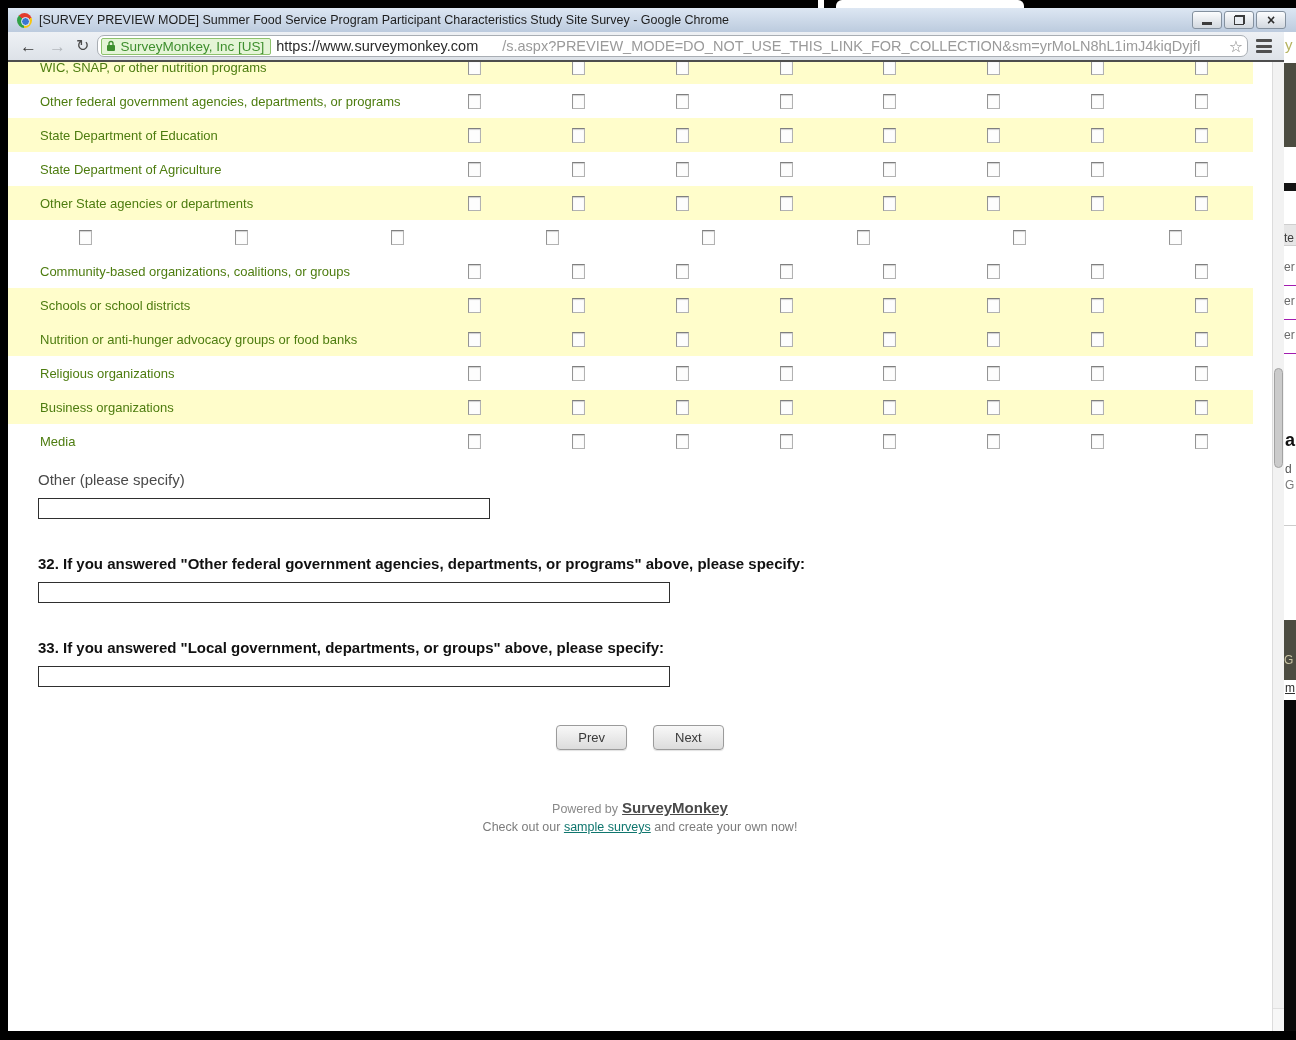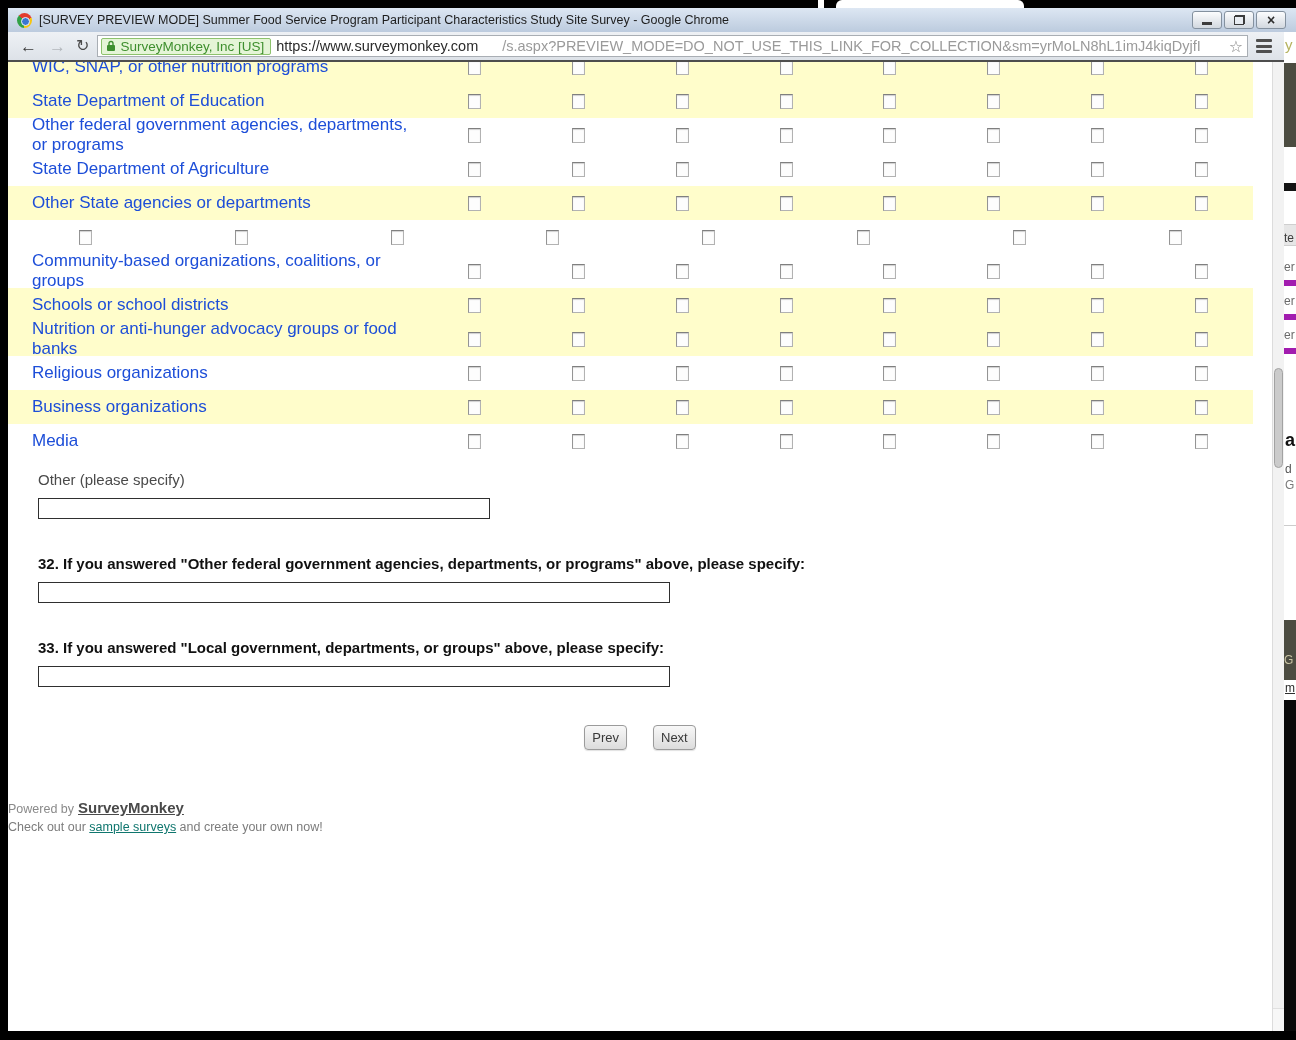--- a/index.html
+++ b/index.html
@@ -29,57 +29,57 @@
   .glyph-restore::after { content:""; position:absolute; left:0; bottom:0; width:8px; height:7px; border:1.5px solid #3c3c3c; background:#e8ecf1; }
   .glyph-close { font-size:14px; font-weight:bold; color:#2e2e2e; line-height:1; }
 
   .toolbar { position:absolute; left:8px; top:32px; width:1276px; height:30px;
     background:linear-gradient(#eef1f5,#dde2e8); border-bottom:2px solid #4e4e4e;
     display:flex; align-items:center; padding:0 6px; }
   .nav-ico { font-size:17px; line-height:1; margin:0 6px; }
   .back-ico { color:#3a3a3a; font-weight:bold; }
   .fwd-ico { color:#b2b6bb; font-weight:bold; }
   .reload-ico { color:#4a4a4a; font-size:16px; margin:0 8px 0 4px; }
-  .urlbar { flex:1; height:22px; background:#fff; border:1px solid #a9aeb4; border-radius:0;
+  .urlbar { flex:1; height:22px; background:#fff; border:1px solid #a9aeb4; border-radius:7px;
     display:flex; align-items:center; padding:0 4px 0 3px; overflow:hidden; }
   .ev-badge { display:flex; align-items:center; gap:4px; background:#e5f5d7; border:1px solid #8dc26d;
     border-radius:2px; height:17px; padding:0 6px 0 4px; color:#3e8f2e; font-size:13.5px; white-space:nowrap; }
   .url-text { font-size:14.5px; white-space:nowrap; overflow:hidden; margin-left:5px; flex:1; }
   .url-domain { color:#2b2b2b; }
   .url-path { color:#9a9a9a;padding-left:24px; }
   .star-ico { color:#8a8a8a; font-size:16px; margin-left:4px; }
   .menu-ico { width:16px; margin:0 6px 0 8px; display:flex; flex-direction:column; gap:2.5px; }
   .menu-ico div { height:3px; background:#4f4f4f; border-radius:1px; }
 
   
   .page { position:absolute; left:8px; top:62px; width:1264px; height:969px; background:#fff; overflow:hidden; }
 
   .matrix { margin-top:-12px; width:1245px; }
   .m-row { display:flex; align-items:center; height:34px; }
   .m-row.hl { background:#FFFDCB; }
-  .m-label { width:415px; padding-left:24px; font-size:17px; color:#1d4ed8; }
+  .m-label { width:415px; padding-left:32px; font-size:13px; color:#4d7c0f; }
   .m-cell { flex:1; display:flex; justify-content:center; align-items:center; }
   .chk { width:13px; height:15px; background:#fdfdfd; border:1px solid #b2b2b2;
     border-top-color:#7f7f7f; border-left-color:#949494; box-shadow:inset 0 1px 1px rgba(0,0,0,.18); }
 
   .other-label { position:absolute; left:30px; top:409px; font-size:15px; color:#4a4a4a; }
   .txt-input { position:absolute; height:21px; background:#fff; border:1px solid #2f2f2f; font-size:13px; padding:0 4px; }
   #other-input { left:30px; top:436px; width:452px; }
   .q-label { position:absolute; left:30px; font-size:15px; font-weight:bold; color:#111; }
   #q32-label { top:493px; }
   #q32-input { left:30px; top:520px; width:632px; }
   #q33-label { top:577px; }
   #q33-input { left:30px; top:604px; width:632px; }
 
   .btn-row { position:absolute; top:663px; left:0; width:1264px; display:flex; justify-content:center; gap:26px; }
-  .nav-btn { font-family:inherit; font-size:13px; color:#3a3a3a; padding:4px 7px;
+  .nav-btn { font-family:inherit; font-size:13px; color:#3a3a3a; padding:4px 21px;
     background:linear-gradient(#f8f8f8,#dcdcdc); border:1px solid #9b9b9b; border-radius:4px;
     box-shadow:0 1px 1px rgba(0,0,0,.12);text-align:right; }
 
-  .footer { position:absolute; top:737px; left:0; width:1264px; }
+  .footer { position:absolute; top:737px; left:0; width:1264px; text-align:center; }
   .powered { font-size:12.5px; color:#8a8a8a; }
   .brand { font-size:15px; font-weight:bold; color:#4a4a4a; text-decoration:underline; margin-left:4px; }
   .check-line { font-size:12.5px; color:#7c7c7c; margin-top:3px; }
   .sample-link { text-decoration:underline; color:#0f766e; }
 
   
   .scrollbar { position:absolute; left:1272px; top:62px; width:12px; height:969px; background:#f2f2f2;
     border-left:1px solid #dcdcdc; }
   .sb-thumb { position:absolute; left:1px; top:306px; width:9px; height:100px; background:#cbcbcb;
     border:1px solid #a2a2a2; border-radius:5px; }
@@ -87,21 +87,21 @@
 
   
   .right-strip { position:absolute; left:1284px; top:32px; width:12px; height:999px; background:#fff; overflow:hidden; }
   .rs-frag { position:absolute; left:1px; white-space:nowrap; }
   .rs-top-y { top:4px; font-size:15px; color:#b5b35f; }
   .rs-olive1 { position:absolute; left:0; top:31px; width:12px; height:84px; background:#4c4c41; }
   .rs-blackbar { position:absolute; left:0; top:151px; width:12px; height:8px; background:#141414; }
   .rs-header { position:absolute; left:0; top:192px; width:12px; height:22px; background:#e6e6e6;
     border-top:1px solid #cfcfcf; border-bottom:1px solid #cfcfcf; }
   .rs-header span { font-size:12px; color:#3e3e3e; position:relative; top:3px; }
-  .rs-row { position:absolute; left:0; width:12px; height:34px; border-bottom:6px solid #a21caf;
+  .rs-row { position:absolute; left:0; width:12px; height:34px; border-bottom:1px solid #a21caf;
     font-size:12px; color:#6a6a6a; line-height:30px; }
   .rs-a { top:398px; font-size:18px; font-weight:bold; color:#101010; }
   .rs-d { top:430px; font-size:12px; color:#555; }
   .rs-g { top:446px; font-size:12px; color:#7a7a7a; }
   .rs-divider { position:absolute; left:0; top:493px; width:12px; height:1px; background:#cccccc; }
   .rs-olive2 { position:absolute; left:0; top:588px; width:12px; height:60px; background:#4c4c41; }
   .rs-olive2 span { font-size:12px; color:#c9c4a4; position:relative; top:30px; }
   .rs-m { top:649px; font-size:12px; color:#2e2e2e; text-decoration:underline; }
   .rs-black-bottom { position:absolute; left:0; top:668px; width:12px; height:331px; background:#0a0a0a; }
 </style>
@@ -173,49 +173,49 @@
           <div class="m-cell">
             <span class="chk"></span>
           </div>
           <div class="m-cell">
             <span class="chk"></span>
           </div>
           <div class="m-cell">
             <span class="chk"></span>
           </div>
         </div>
+        <div class="m-row">
+          <div class="m-label">Other federal government agencies, departments, or programs</div>
+          <div class="m-cell">
+            <span class="chk"></span>
+          </div>
+          <div class="m-cell">
+            <span class="chk"></span>
+          </div>
+          <div class="m-cell">
+            <span class="chk"></span>
+          </div>
+          <div class="m-cell">
+            <span class="chk"></span>
+          </div>
+          <div class="m-cell">
+            <span class="chk"></span>
+          </div>
+          <div class="m-cell">
+            <span class="chk"></span>
+          </div>
+          <div class="m-cell">
+            <span class="chk"></span>
+          </div>
+          <div class="m-cell">
+            <span class="chk"></span>
+          </div>
+        </div>
         <div class="m-row hl">
           <div class="m-label">State Department of Education</div>
-          <div class="m-cell">
-            <span class="chk"></span>
-          </div>
-          <div class="m-cell">
-            <span class="chk"></span>
-          </div>
-          <div class="m-cell">
-            <span class="chk"></span>
-          </div>
-          <div class="m-cell">
-            <span class="chk"></span>
-          </div>
-          <div class="m-cell">
-            <span class="chk"></span>
-          </div>
-          <div class="m-cell">
-            <span class="chk"></span>
-          </div>
-          <div class="m-cell">
-            <span class="chk"></span>
-          </div>
-          <div class="m-cell">
-            <span class="chk"></span>
-          </div>
-        </div>
-        <div class="m-row">
-          <div class="m-label">Other federal government agencies, departments, or programs</div>
           <div class="m-cell">
             <span class="chk"></span>
           </div>
           <div class="m-cell">
             <span class="chk"></span>
           </div>
           <div class="m-cell">
             <span class="chk"></span>
           </div>
           <div class="m-cell">

